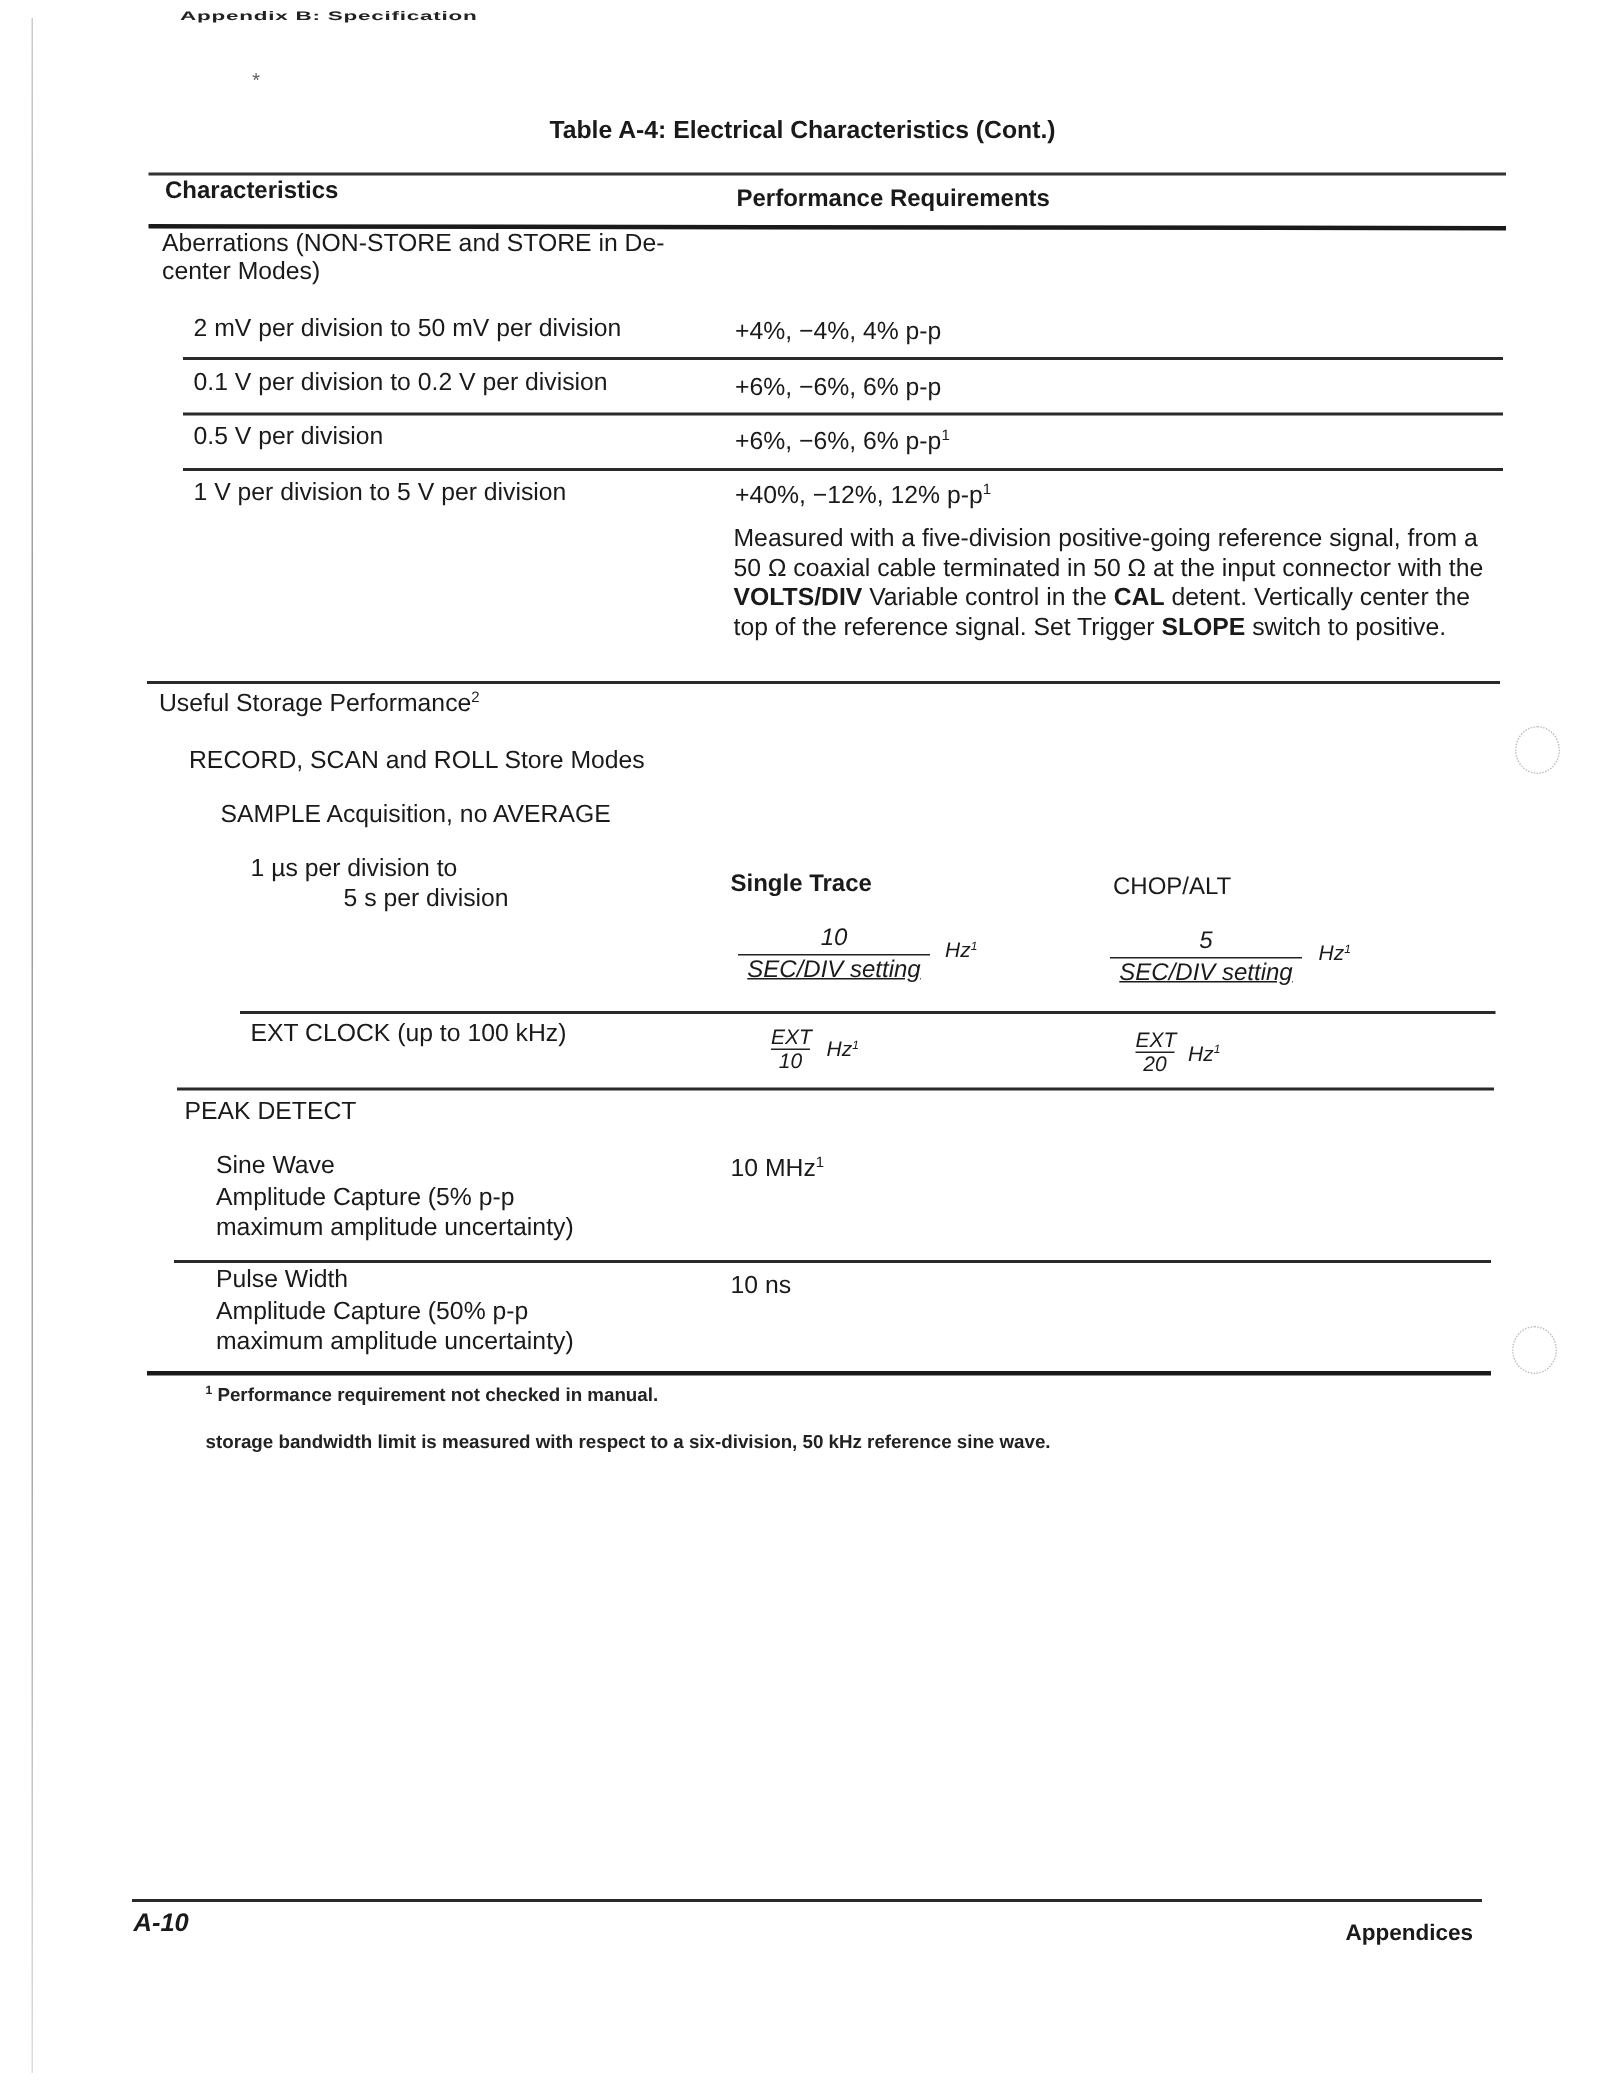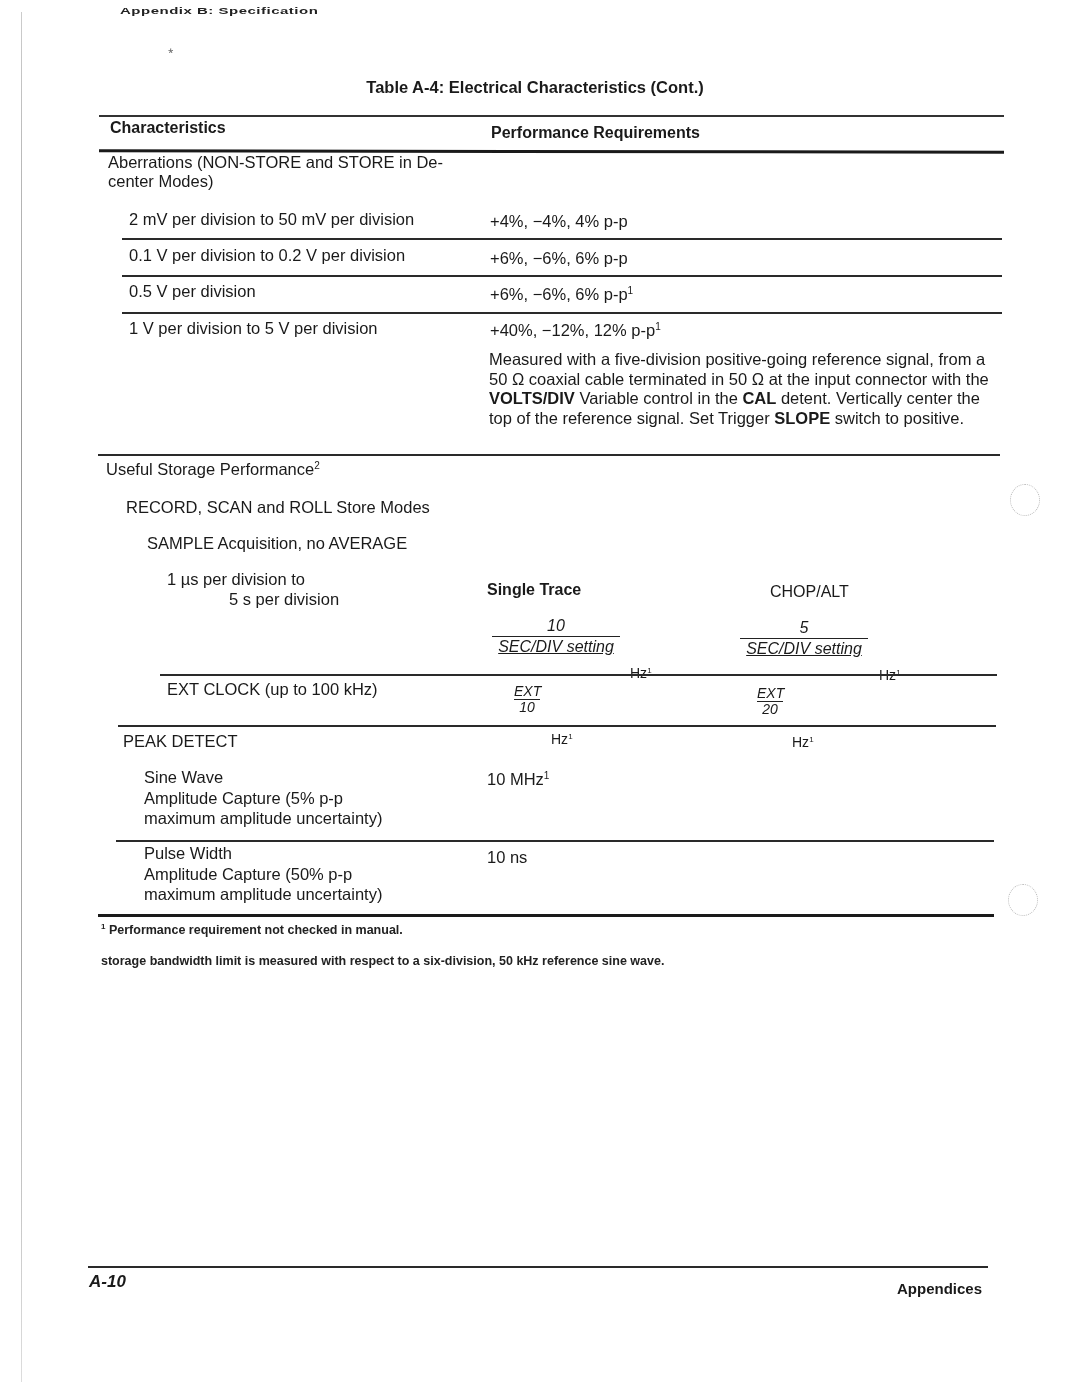--- a/index.html
+++ b/index.html
@@ -18,25 +18,25 @@
   .title { position: absolute; left: 0; width: 1080px; top: 78px; text-align: center;
            font-size: 16.5px; font-weight: bold; }
   .title span { margin-left: -10px; }
   sup { font-size: 10px; vertical-align: 6px; line-height: 0; }
   .para { position: absolute; left: 489px; top: 350px; width: 500px; font-size: 16.5px;
           line-height: 19.5px; white-space: normal; }
   .para b { font-weight: bold; }
   .frac { position: absolute; font-style: italic; font-size: 16px; text-align: center; }
   .frac .num { display: block; border-bottom: 1px solid #222; padding: 0 0 1px 0; line-height: 18px; }
   .frac .den { display: block; line-height: 20px; text-decoration: underline; }
-  .frac-unit { position: absolute; font-size: 14px; margin-top: 40px; }
+  .frac-unit { position: absolute; font-style: italic; font-size: 14px; }
   .frac-unit sup { font-size: 8px; vertical-align: 5px; }
   .small-frac { position: absolute; font-style: italic; font-size: 14px; text-align: center; line-height: 15px; }
   .small-frac .num { display: block; border-bottom: 1px solid #222; }
-  .footnote { position: absolute; font-size: 12.5px; font-weight: bold; line-height: 16px; color: #222; }
+  .footnote { position: absolute; font-size: 12.5px; font-weight: bold; line-height: 16px; color: #222; margin-left: 36px; }
   .footer-num { position: absolute; left: 89px; top: 1272px; font-size: 17px; font-weight: bold; font-style: italic; }
   .footer-sec { position: absolute; right: 98px; top: 1280px; font-size: 15px; font-weight: bold; }
   .circle-mark { position: absolute; width: 28px; height: 30px; border: 1px dotted #bbb; border-radius: 50%; }
 </style>
 </head>
 <body>
 
 <div class="scan-edge"></div>
 <div class="running-head">Appendix B: Specification</div>
 <div class="speck" style="left:168px; top:40px;">⁎</div>
@@ -71,21 +71,21 @@
 <div class="para"><span>Measured with a five-division positive-going reference signal, from a 50 Ω coaxial cable terminated in 50 Ω at the input connector with the </span><b>VOLTS/DIV</b><span> Variable control in the </span><b>CAL</b><span> detent. Vertically center the top of the reference signal. Set Trigger </span><b>SLOPE</b><span> switch to positive.</span></div>
 
 <div class="rule" style="left:98px; top:454px; width:902px;"></div>
 
 <div class="t" style="left:106px; top:460px;"><span>Useful Storage Performance</span><sup>2</sup></div>
 <div class="t" style="left:126px; top:498px;">RECORD, SCAN and ROLL Store Modes</div>
 <div class="t" style="left:147px; top:534px;">SAMPLE Acquisition, no AVERAGE</div>
 <div class="t" style="left:167px; top:570px;">1 µs per division to</div>
 <div class="t" style="left:185px; top:590px;margin-left:44px;">5 s per division</div>
 <div class="t hdr" style="left:487px; top:580px;">Single Trace</div>
-<div class="t" style="left:742px; top:582px; font-size:16px;margin-left:28px;">CHOP/ALT</div>
+<div class="t" style="left:742px; top:582px; font-size:16px;">CHOP/ALT</div>
 
 <div class="frac" style="left:492px; top:617px; width:128px;">
   <span class="num">10</span>
   <span class="den">SEC/DIV setting</span>
 </div>
 <div class="frac-unit" style="left:630px; top:625px;"><span>Hz</span><sup>1</sup></div>
 
 <div class="frac" style="left:740px; top:619px; width:128px;">
   <span class="num">5</span>
   <span class="den">SEC/DIV setting</span>

